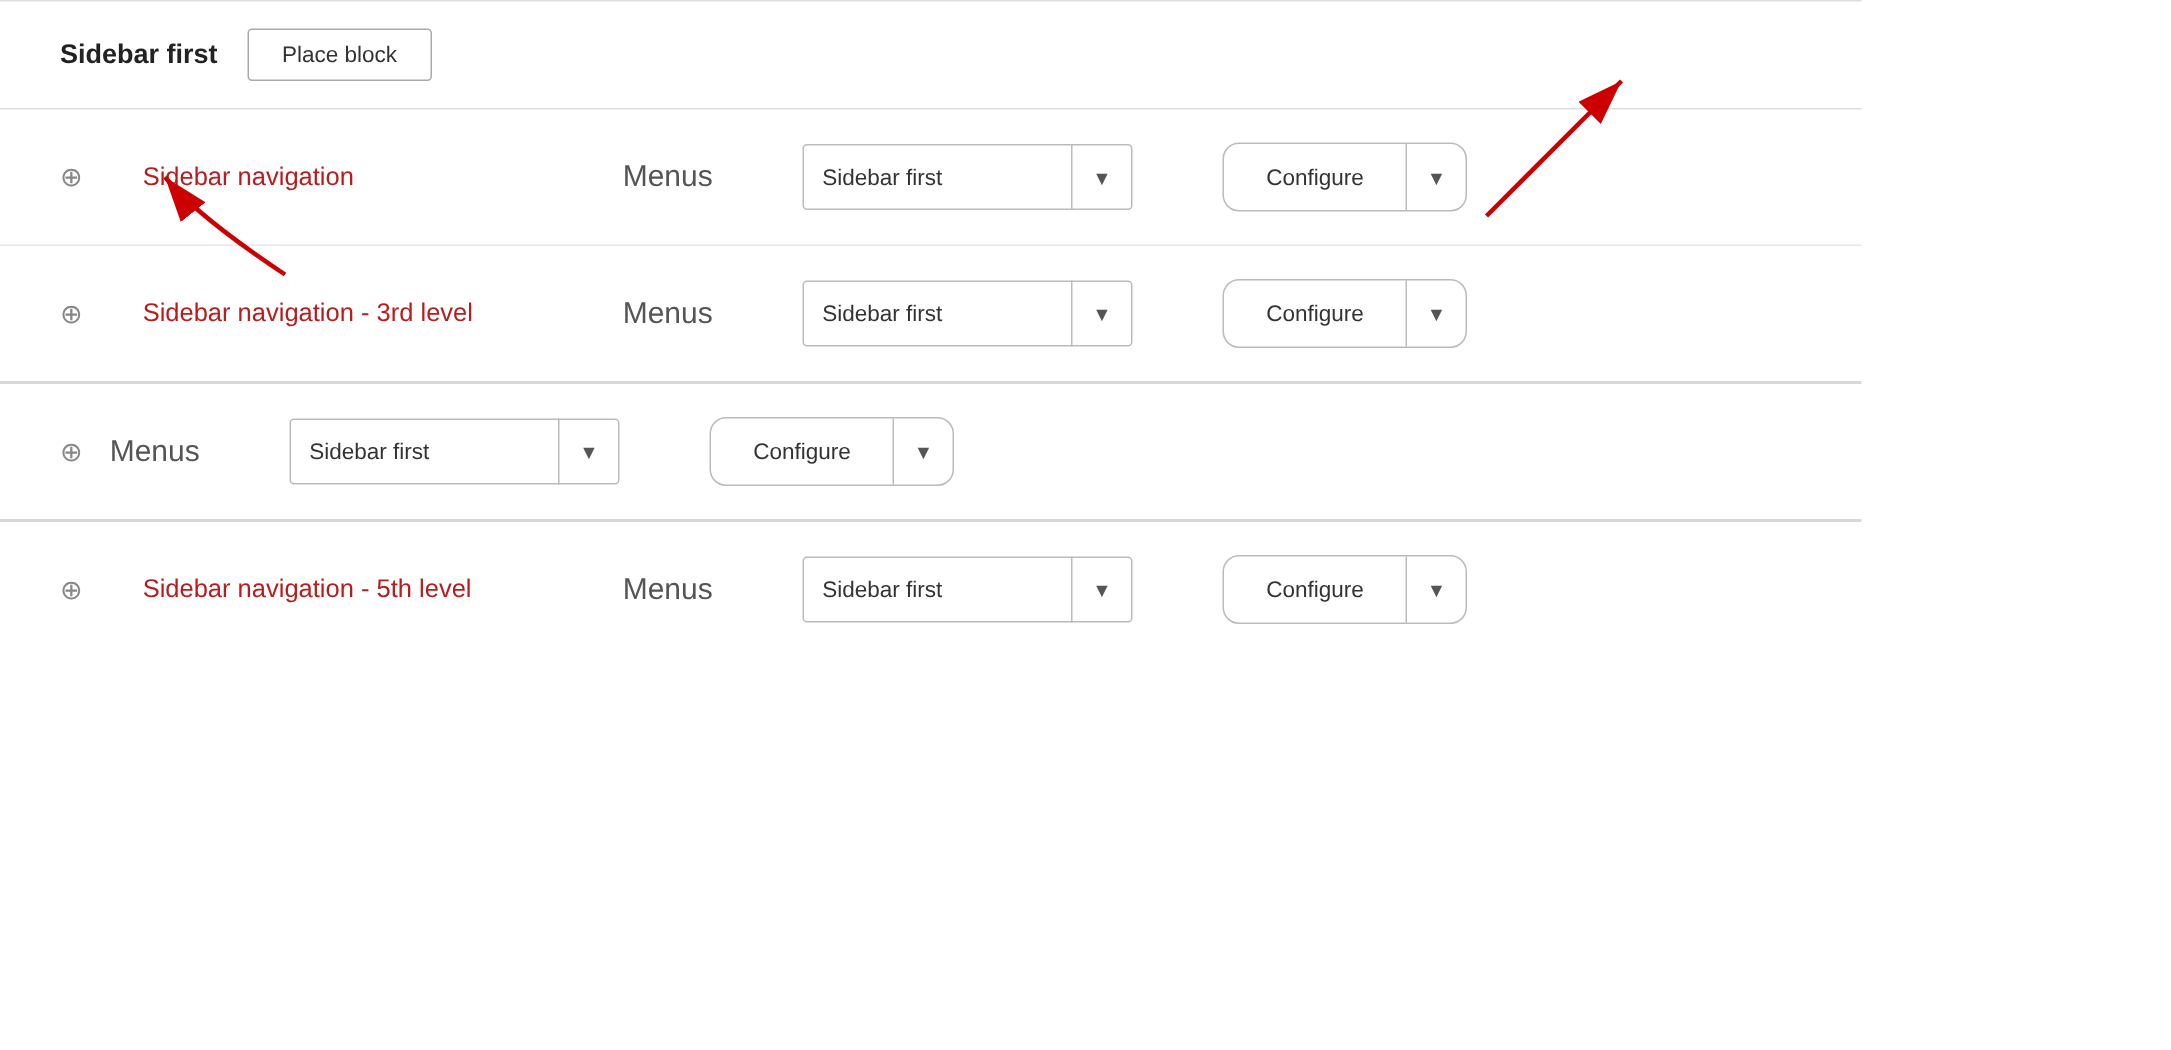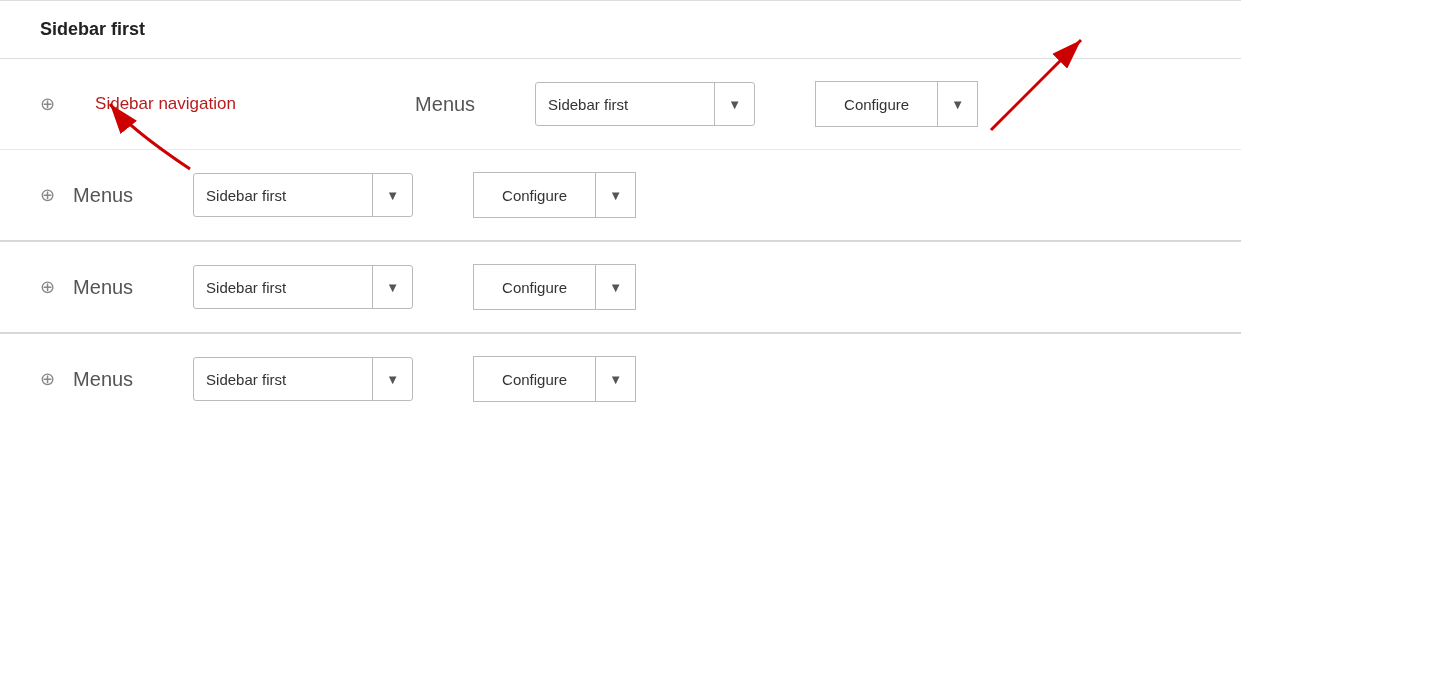--- a/index.html
+++ b/index.html
@@ -117,21 +117,21 @@
       font-size: 13px;
       color: #555;
       flex-shrink: 0;
     }
 
     .block-actions {
       display: flex;
       align-items: center;
       margin-left: auto;
       border: 1px solid #bbb;
-      border-radius: 0;
+      border-radius: 11px;
       background: #fff;
     }
 
     .configure-btn {
       border: none;
       background: transparent;
       padding: 10px 28px;
       font-size: 15px;
       color: #333;
       cursor: pointer;
@@ -152,20 +152,21 @@
       justify-content: center;
     }
   </style>
 </head>
 <body>
 
 <div class="page-container">
 
   <div class="section-header">
     <span class="section-title">Sidebar first</span>
+    <button class="place-block-btn">Place block</button>
   </div>
 
   <div class="blocks-list">
 
     <div style="position:relative; border-bottom: 2px solid #d8d8d8;">
 
       <div class="block-row" style="border-bottom: 1px solid #e8e8e8; position:relative;">
         <span class="drag-handle">⊕</span>
         <span class="block-name">Sidebar navigation</span>
         <span class="block-category">Menus</span>
@@ -185,20 +186,21 @@
             <marker id="arrowhead1" markerWidth="10" markerHeight="7" refX="10" refY="3.5" orient="auto">
               <polygon points="0 0, 10 3.5, 0 7" fill="#cc0000"></polygon>
             </marker>
           </defs>
           <path d="M 160 120 Q 100 80 80 55" stroke="#cc0000" stroke-width="3" fill="none" marker-end="url(#arrowhead1)"></path>
         </svg>
       </div>
 
       <div class="block-row" style="position:relative;">
         <span class="drag-handle">⊕</span>
+        <span class="block-name">Sidebar navigation - 3rd level</span>
         <span class="block-category">Menus</span>
         <div class="block-region-select">
           <select>
             <option>Sidebar first</option>
           </select>
           <div class="select-arrow">▼</div>
         </div>
         <div class="block-actions" style="margin-left: 60px;">
           <button class="configure-btn">Configure</button>
           <button class="action-dropdown-btn">▼</button>
@@ -229,20 +231,21 @@
         <div class="block-actions" style="margin-left: 60px;">
           <button class="configure-btn">Configure</button>
           <button class="action-dropdown-btn">▼</button>
         </div>
       </div>
     </div>
 
     <div>
       <div class="block-row">
         <span class="drag-handle">⊕</span>
+        <span class="block-name">Sidebar navigation - 5th level</span>
         <span class="block-category">Menus</span>
         <div class="block-region-select">
           <select>
             <option>Sidebar first</option>
           </select>
           <div class="select-arrow">▼</div>
         </div>
         <div class="block-actions" style="margin-left: 60px;">
           <button class="configure-btn">Configure</button>
           <button class="action-dropdown-btn">▼</button>

